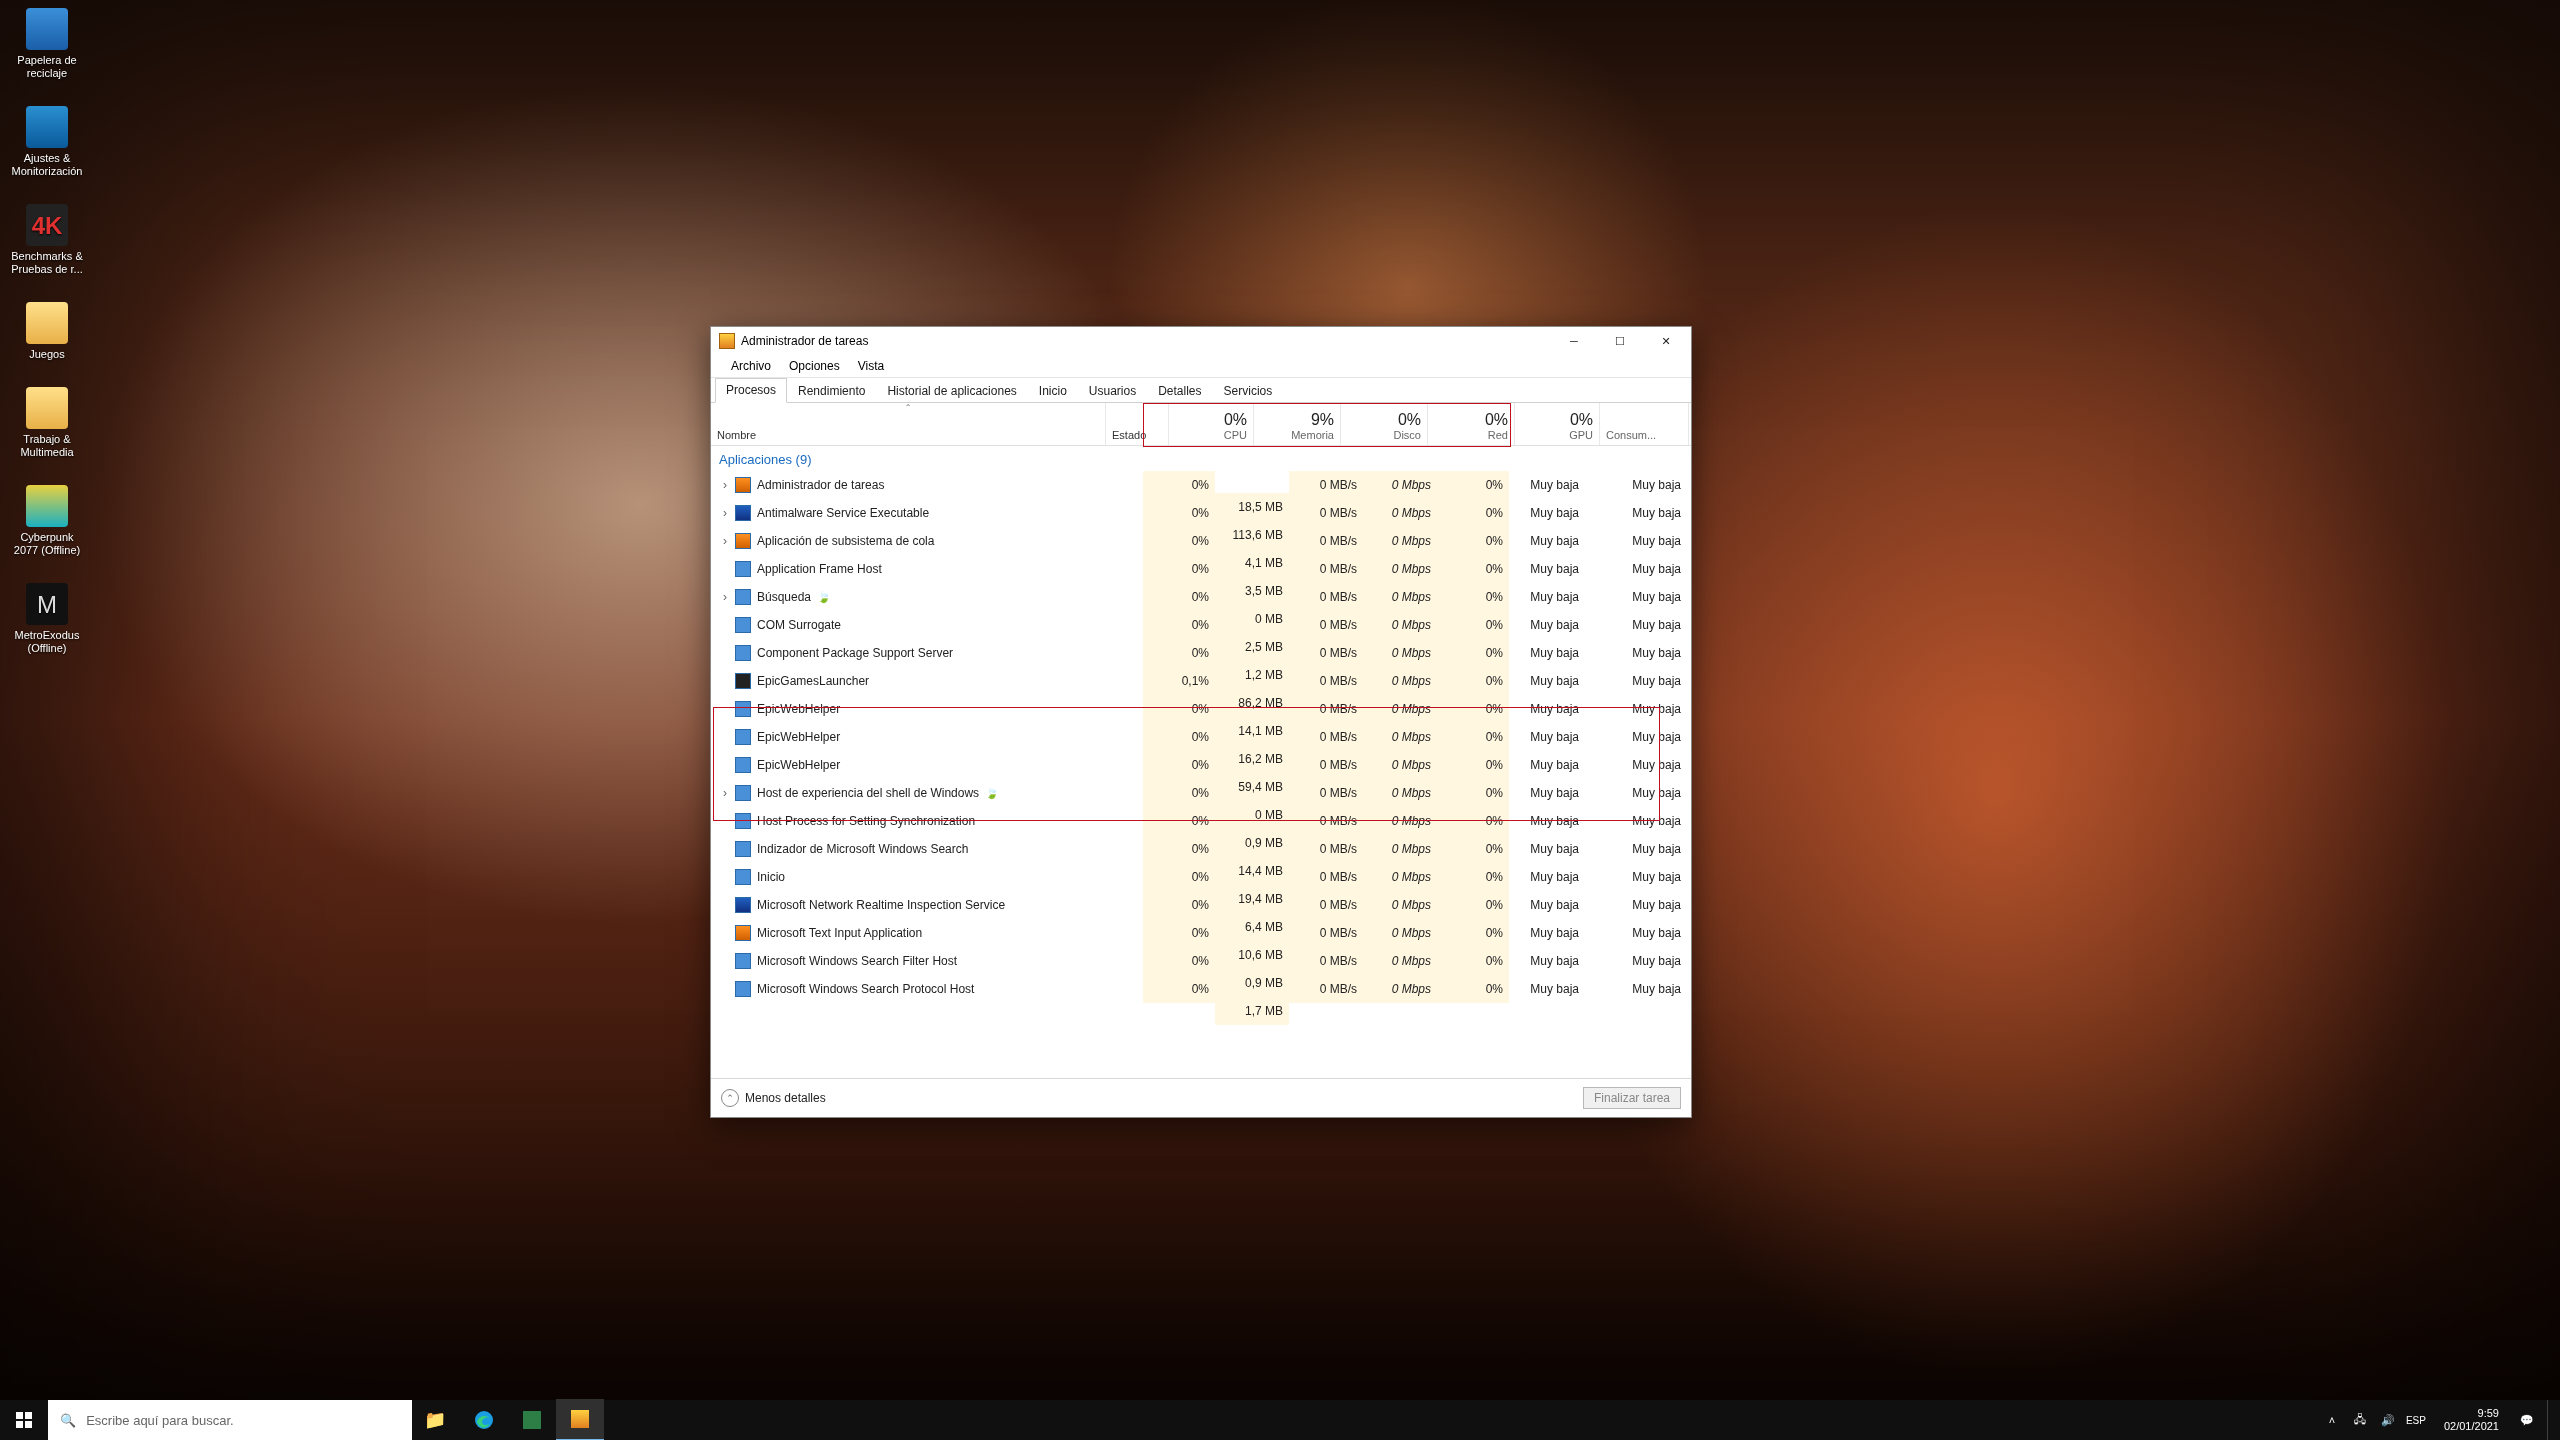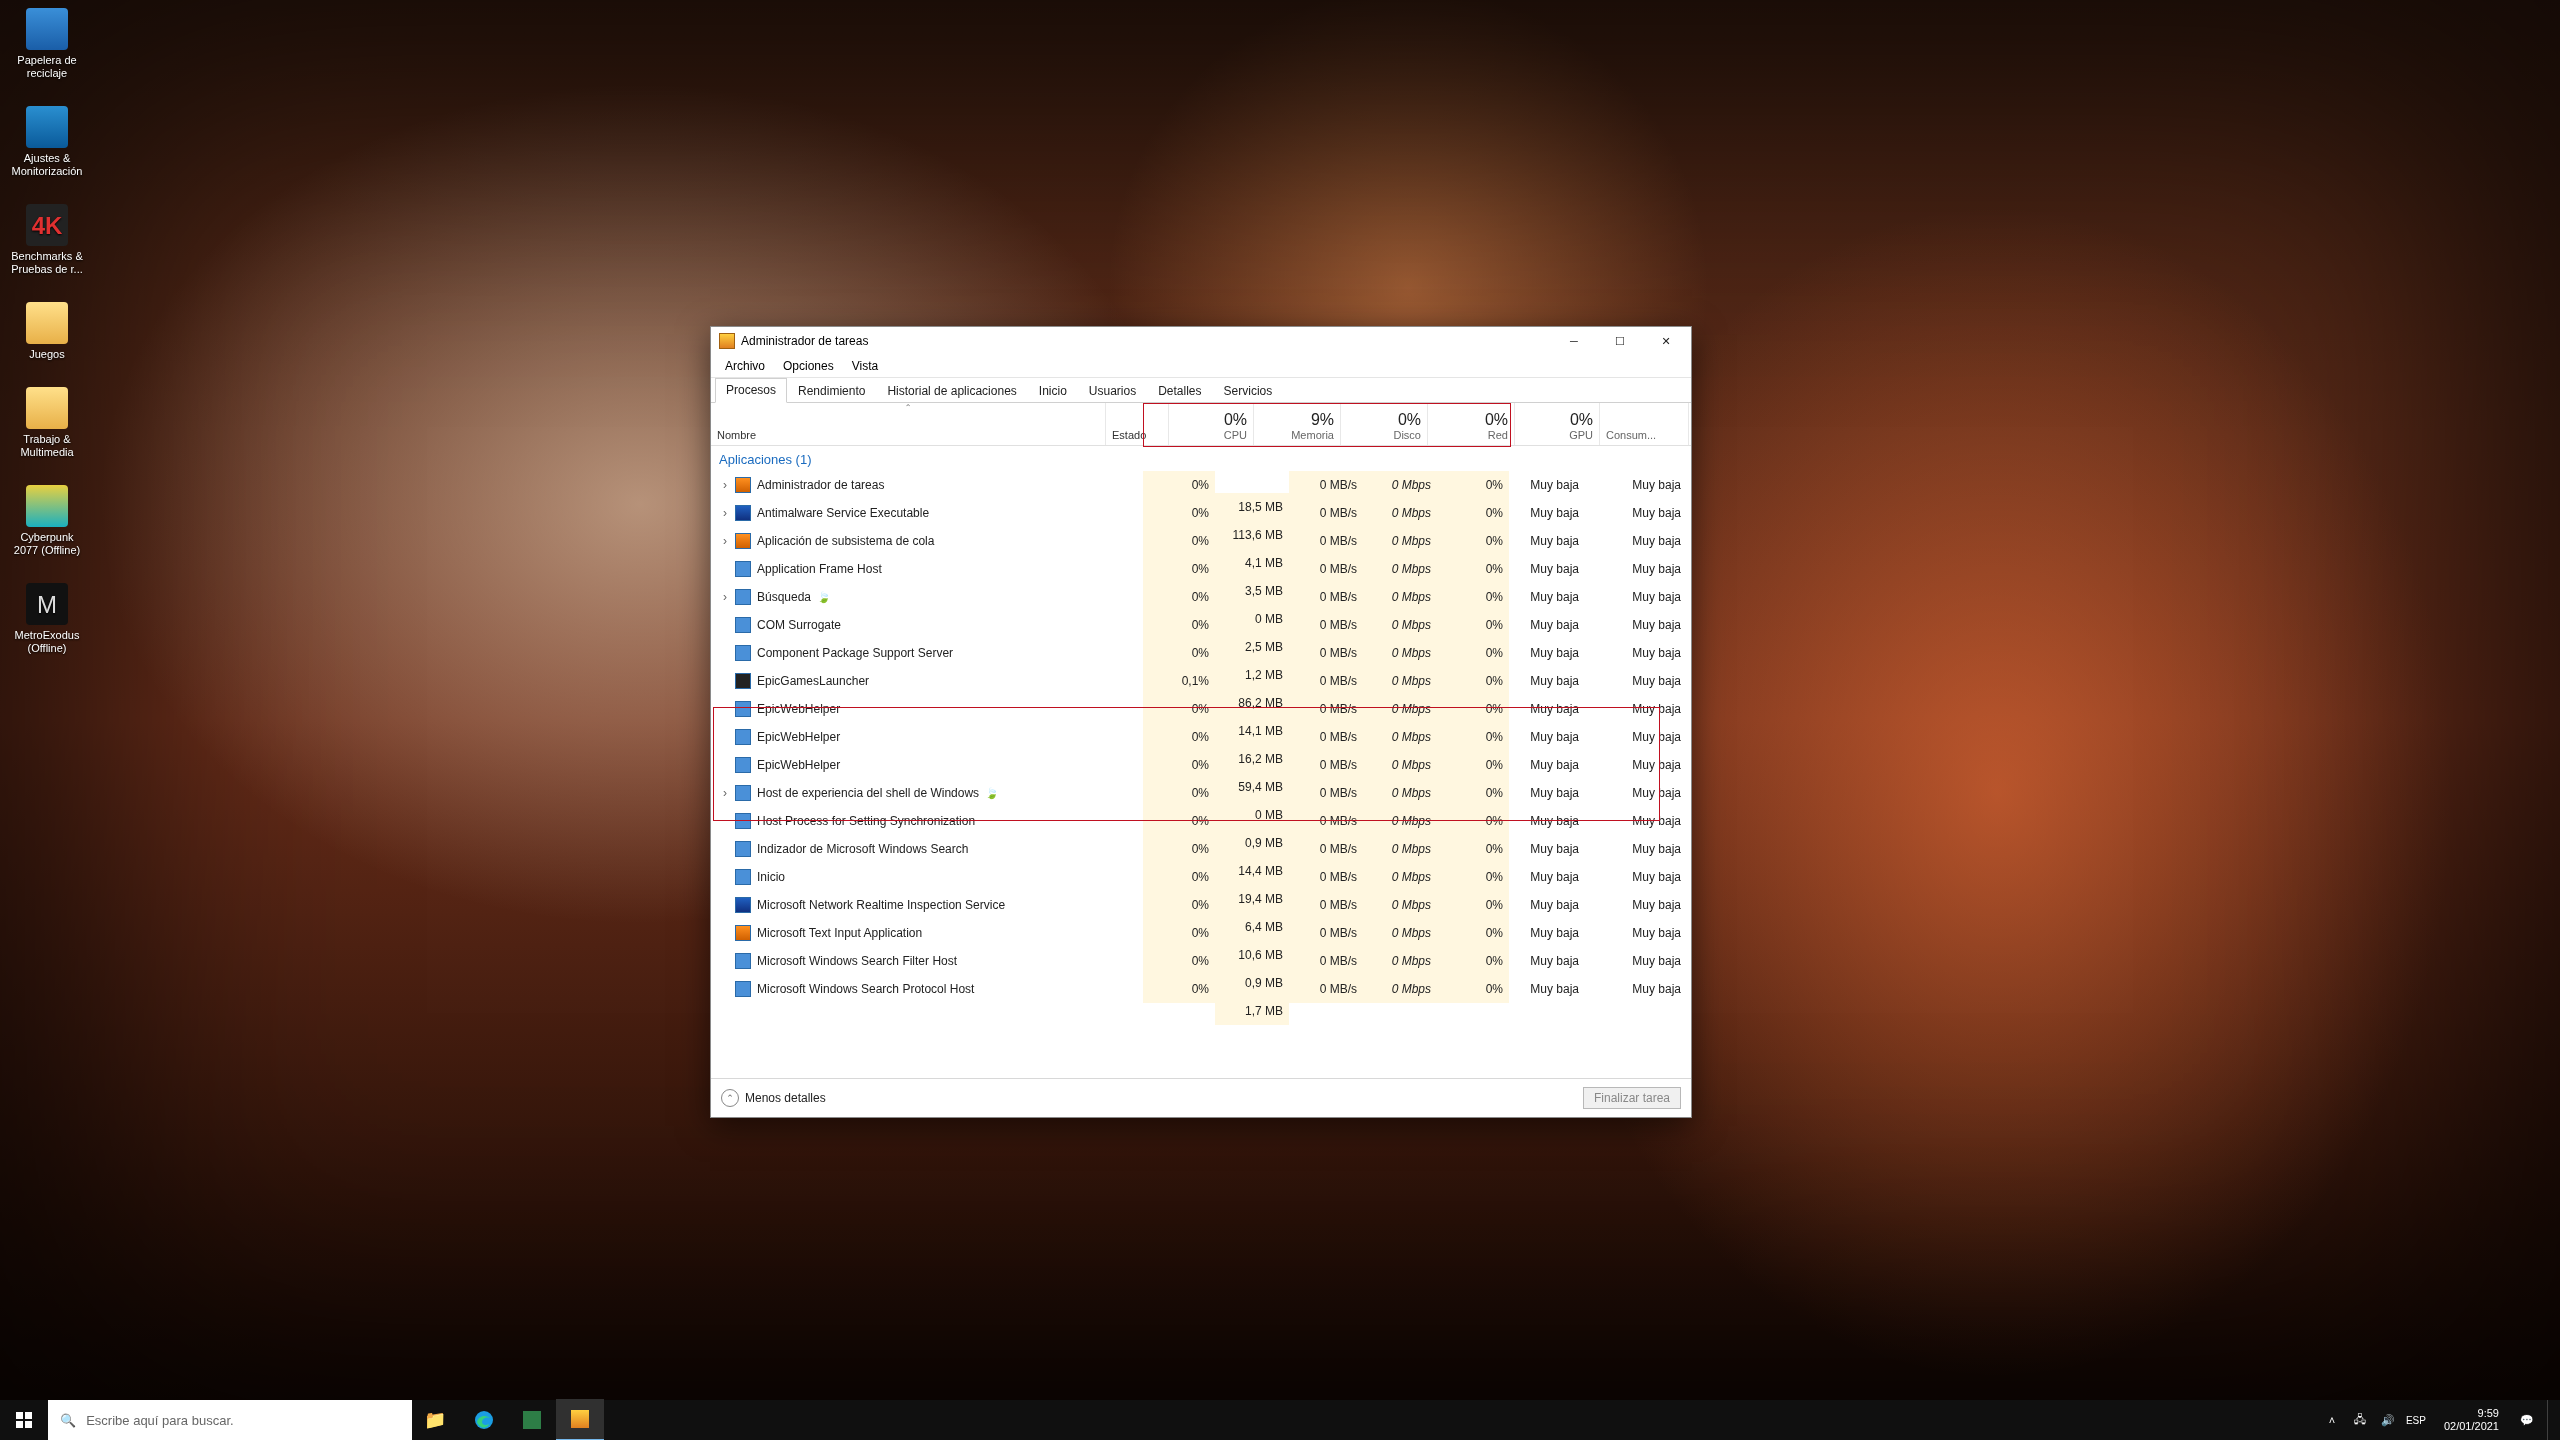--- a/index.html
+++ b/index.html
@@ -20,21 +20,21 @@
   .ic-4k{background:#222;color:#e03030;font-weight:bold;font-size:18px;}
   .ic-folder{background:linear-gradient(#ffe08a,#e8b048);}
   .ic-cp{background:linear-gradient(180deg,#e8d040 0%,#1ab0c0 100%);}
   .ic-metro{background:#111;color:#ddd;}
   
   .win{position:absolute;left:710px;top:326px;width:980px;height:790px;background:#fff;border:1px solid #8a8a8a;box-shadow:0 8px 30px rgba(0,0,0,.55);display:flex;flex-direction:column;}
   .titlebar{height:28px;display:flex;align-items:center;padding:0 2px 0 8px;background:#fff;}
   .titlebar .app-icon{width:14px;height:14px;margin-right:6px;background:linear-gradient(#ffd040,#e08020);border:1px solid #a06010;}
   .titlebar .title{flex:1;font-size:12px;}
   .winbtn{width:46px;height:28px;display:flex;align-items:center;justify-content:center;color:#222;}
-  .menubar{height:22px;display:flex;align-items:center;padding:0 6px;gap:2px;border-bottom:1px solid #e5e5e5;}
+  .menubar{height:22px;display:flex;align-items:center;padding:0 12px;gap:2px;border-bottom:1px solid #e5e5e5;}
   .menuitem{padding:2px 8px;font-size:12px;}
   .tabs{height:24px;display:flex;align-items:flex-end;padding:0 4px;border-bottom:1px solid #d0d0d0;background:#fff;}
   .tab{padding:4px 10px 5px;border:1px solid transparent;border-bottom:none;font-size:12px;color:#222;position:relative;top:1px;}
   .tab.active{background:#fff;border-color:#d0d0d0;border-bottom:1px solid #fff;}
   
   .tablewrap{flex:1;display:flex;flex-direction:column;overflow:hidden;position:relative;}
   .thead{display:flex;height:42px;border-bottom:1px solid #e0e0e0;font-size:11px;color:#333;}
   .th{border-right:1px solid #e8e8e8;display:flex;flex-direction:column;justify-content:flex-end;padding:2px 6px 4px;position:relative;}
   .th .big{font-size:16px;color:#222;text-align:right;line-height:18px;}
   .th .lab{text-align:right;color:#666;}
@@ -182,21 +182,21 @@
           </div>
         <div class="th eng">
             <span class="lab" style="text-align:left">Consum...</span>
           </div>
         <div class="th trend"></div>
       </div>
 
       <div class="hl-box" style="left:432px;top:0;width:366px;height:42px"></div>
 
       <div class="tbody" id="tbody">
-          <div class="group-h">Aplicaciones (1)</div>
+          <div class="group-h">Aplicaciones (9)</div>
           <div class="row">
             <div class="cell c-name">
               <span class="expander">›</span>
               <span class="proc-icon orange"></span>
               <span>Administrador de tareas</span>
             </div>
             <div class="cell c-state"></div>
             <div class="cell num c-cpu">0%</div>
             <div class="cell num c-mem">18,5 MB</div>
             <div class="cell num c-disk">0 MB/s</div>

